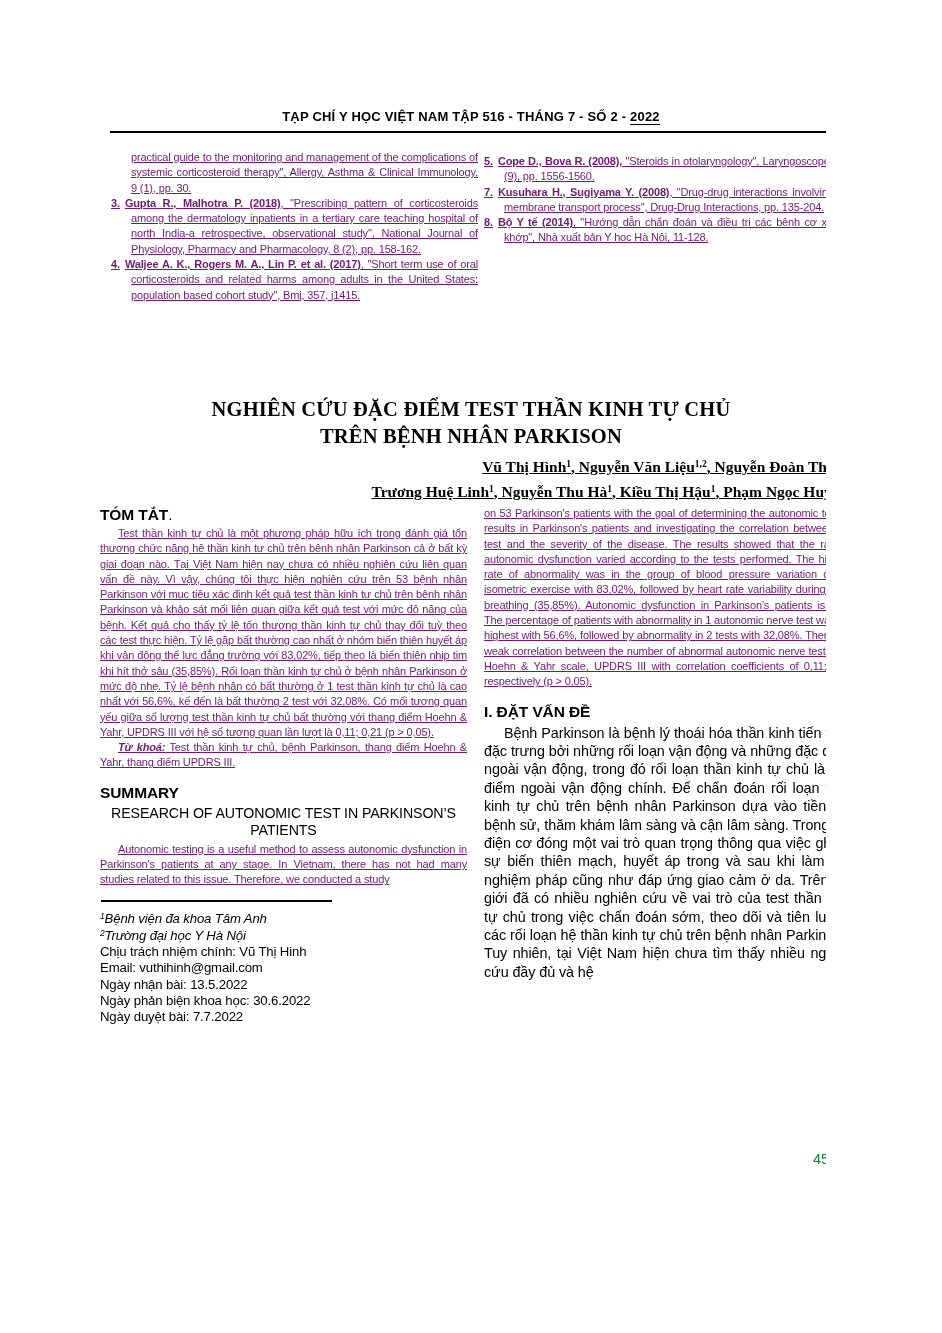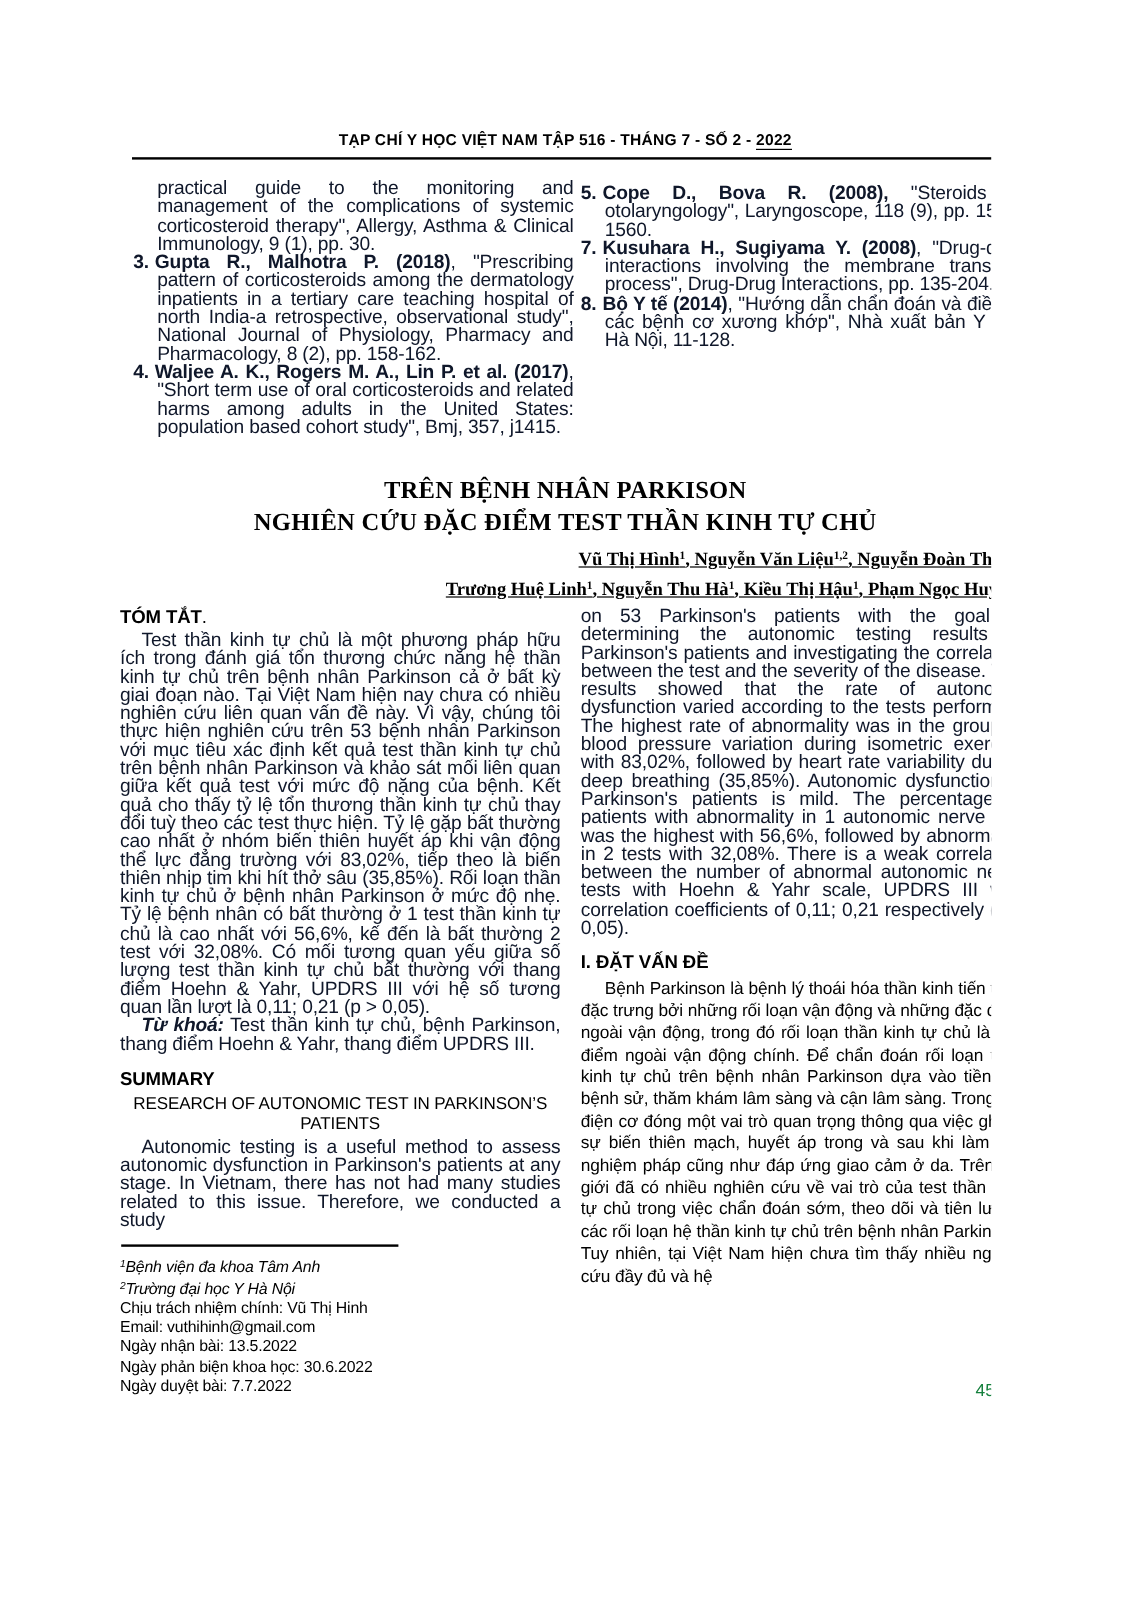--- a/index.html
+++ b/index.html
@@ -26,22 +26,22 @@
     background: #000;
   }
   
   .col { position: absolute; width: 367px; }
   .refs-left  { left: 111px; top: 150px; }
   .refs-right { left: 484px; top: 154px; width: 369px; }
   .col-left   { left: 100px; top: 506px; }
   .col-right  { left: 484px; top: 506px; width: 369px; }
 
   .small-text, .ref {
-    font-size: 16px; line-height: 15.3px; letter-spacing: -0.15px;
-    text-align: justify; color: #0f172a;
+    font-size: 11px; line-height: 15.3px; letter-spacing: -0.15px;
+    text-align: justify; color: #701a75; text-decoration: underline;
   }
   .ref { padding-left: 20px; text-indent: -20px; }
   .ref.cont { text-indent: 0; }
   .ref-num { margin-right: 5px; }
 
   
   .title-block {
     position: absolute; left: 90px; top: 396px; width: 762px;
     text-align: center;
     font-family: "Liberation Serif", "DejaVu Serif", serif;
@@ -105,22 +105,22 @@
       <p class="ref"><b class="ref-num">3.</b><b>Gupta R., Malhotra P. (2018)</b><span>, "Prescribing pattern of corticosteroids among the dermatology inpatients in a tertiary care teaching hospital of north India-a retrospective, observational study", National Journal of Physiology, Pharmacy and Pharmacology, 8 (2), pp. 158-162.</span></p>
       <p class="ref"><b class="ref-num">4.</b><b>Waljee A. K., Rogers M. A., Lin P. et al. (2017)</b><span>, "Short term use of oral corticosteroids and related harms among adults in the United States: population based cohort study", Bmj, 357, j1415.</span></p>
     </div>
   <div class="col refs-right">
       <p class="ref"><b class="ref-num">5.</b><b>Cope D., Bova R. (2008),</b><span> "Steroids in otolaryngology", Laryngoscope, 118 (9), pp. 1556-1560.</span></p>
       <p class="ref"><b class="ref-num">7.</b><b>Kusuhara H., Sugiyama Y. (2008)</b><span>, "Drug-drug interactions involving the membrane transport process", Drug-Drug Interactions, pp. 135-204.</span></p>
       <p class="ref"><b class="ref-num">8.</b><b>Bộ Y tế (2014)</b><span>, "Hướng dẫn chẩn đoán và điều trị các bệnh cơ xương khớp", Nhà xuất bản Y học Hà Nội, 11-128.</span></p>
     </div>
 
   <div class="title-block">
+    <div>NGHIÊN CỨU ĐẶC ĐIỂM TEST THẦN KINH TỰ CHỦ</div>
     <div>TRÊN BỆNH NHÂN PARKISON</div>
-    <div>NGHIÊN CỨU ĐẶC ĐIỂM TEST THẦN KINH TỰ CHỦ</div>
   </div>
 
   <div class="authors-block">
       <div><span>Vũ Thị Hình</span><span class="sup">1</span><span>, Nguyễn Văn Liệu</span><span class="sup">1,2</span><span>, Nguyễn Đoàn Thuỷ</span><span class="sup">1</span><span>,</span></div>
       <div><span>Trương Huệ Linh</span><span class="sup">1</span><span>,  Nguyễn Thu Hà</span><span class="sup">1</span><span>, Kiều Thị Hậu</span><span class="sup">1</span><span>, Phạm Ngọc Huyền</span><span class="sup">1</span></div>
     </div>
 
   <div class="col col-left">
     <div class="sec-heading"><span>TÓM TẮT</span><span class="normal-dot">.</span></div>
     <p class="small-text para indent">Test thần kinh tự chủ là một phương pháp hữu ích trong đánh giá tổn thương chức năng hệ thần kinh tự chủ trên bệnh nhân Parkinson cả ở bất kỳ giai đoạn nào. Tại Việt Nam hiện nay chưa có nhiều nghiên cứu liên quan vấn đề này. Vì vậy, chúng tôi thực hiện nghiên cứu trên 53 bệnh nhân Parkinson với mục tiêu xác định kết quả test thần kinh tự chủ trên bệnh nhân Parkinson và khảo sát mối liên quan giữa kết quả test với mức độ nặng của bệnh. Kết quả cho thấy tỷ lệ tổn thương thần kinh tự chủ thay đổi tuỳ theo các test thực hiện. Tỷ lệ gặp bất thường cao nhất ở nhóm biến thiên huyết áp khi vận động thể lực đẳng trường với 83,02%, tiếp theo là biến thiên nhịp tim khi hít thở sâu (35,85%). Rối loạn thần kinh tự chủ ở bệnh nhân Parkinson ở mức độ nhẹ. Tỷ lệ bệnh nhân có bất thường ở 1 test thần kinh tự chủ là cao nhất với 56,6%, kế đến là bất thường 2 test với 32,08%. Có mối tương quan yếu giữa số lượng test thần kinh tự chủ bất thường với thang điểm Hoehn &amp; Yahr, UPDRS III với hệ số tương quan lần lượt là 0,11; 0,21 (p &gt; 0,05).</p>

